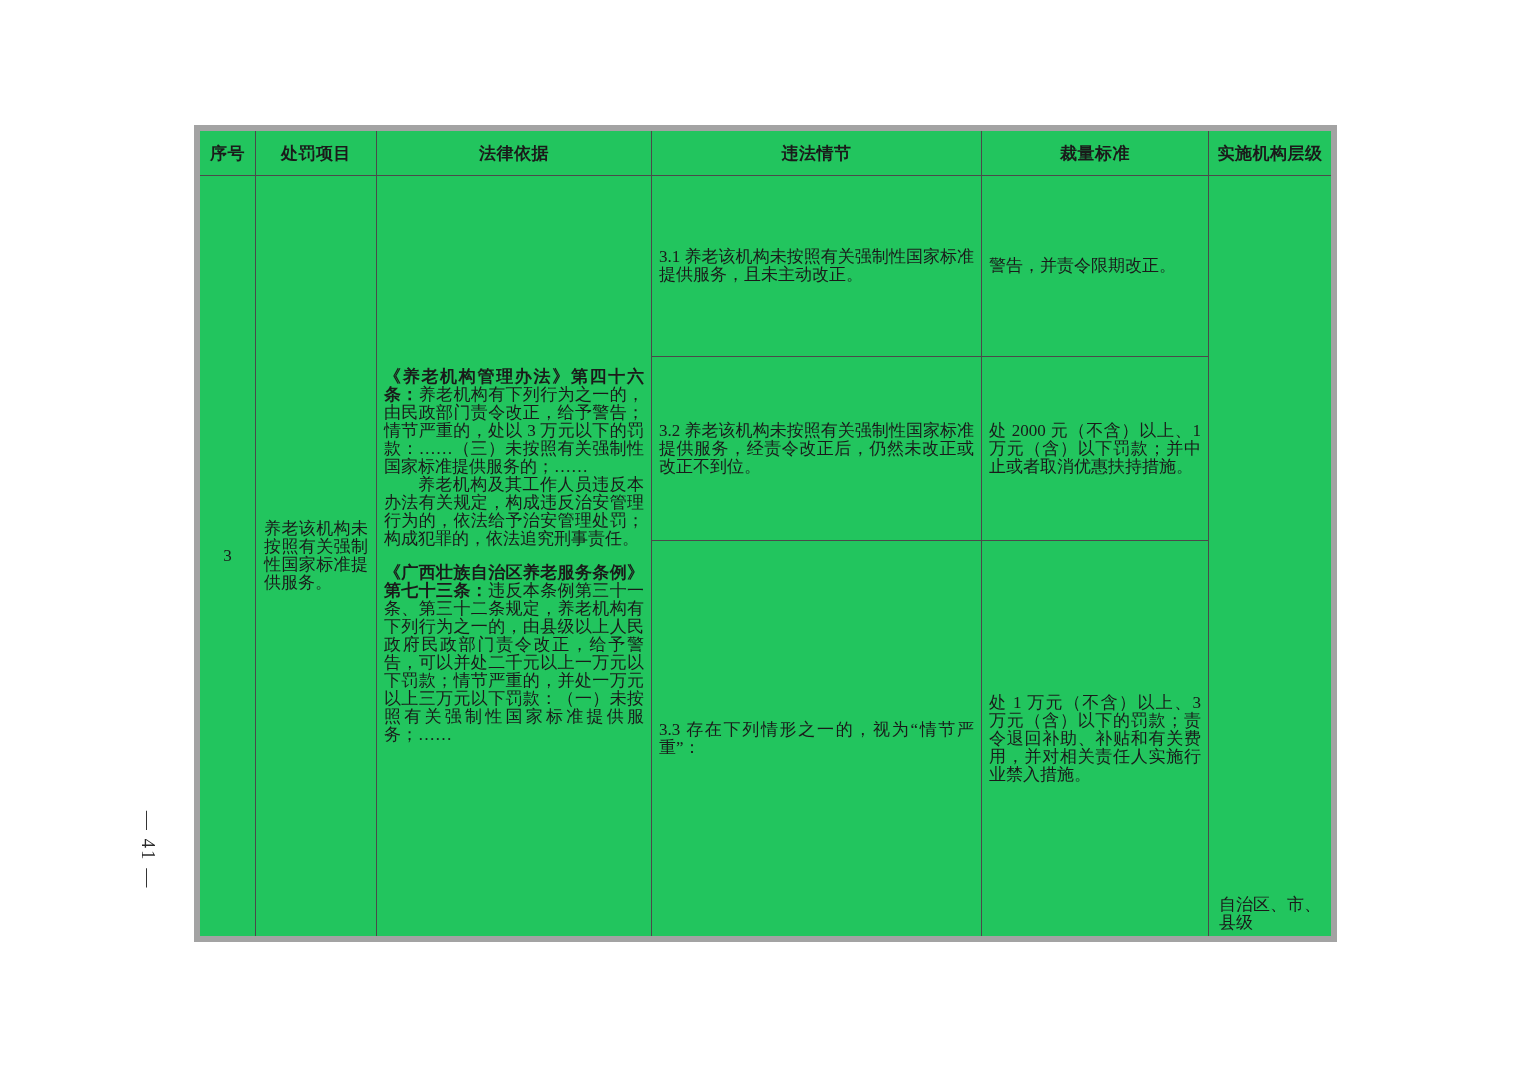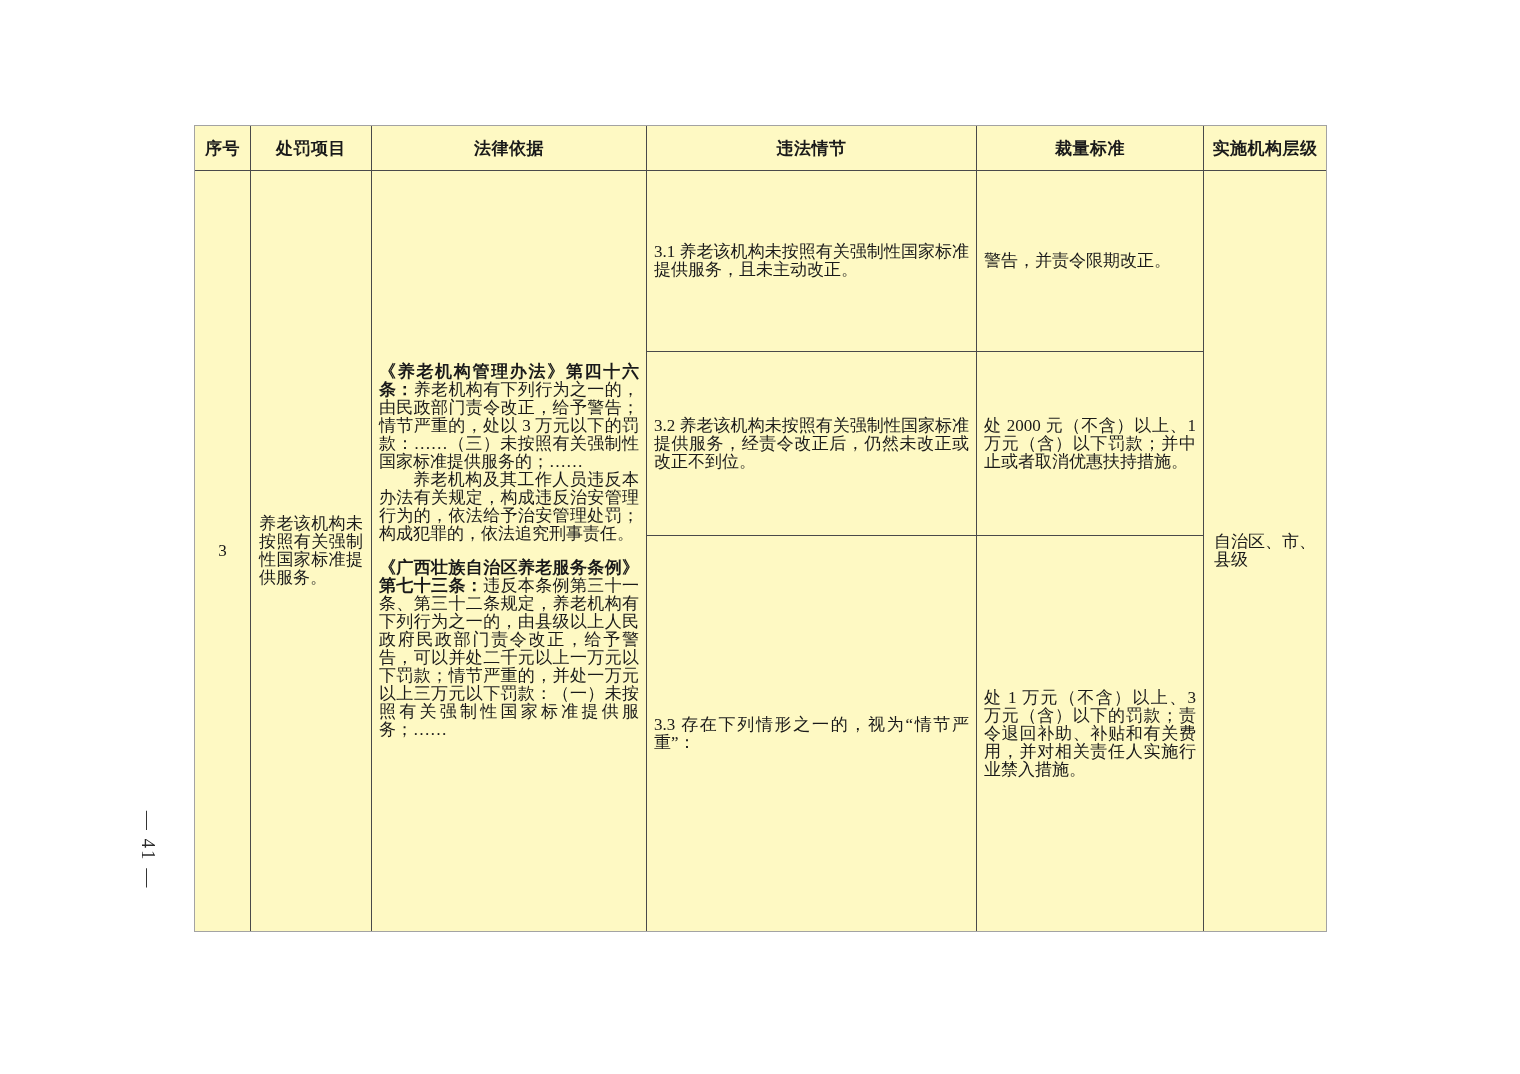--- a/index.html
+++ b/index.html
@@ -30,22 +30,22 @@
     color: #2a2a2a;
   }
   
   .ptable {
     position: absolute;
     left: 194px;
     top: 125px;
     display: grid;
     grid-template-columns: 56px 121px 275px 330px 227px 122px;
     grid-template-rows: 45px 181px 184px 395px;
-    border: 1px solid #a3a3a3;
-    background: #fef9c3;
+    border: 6px solid #a3a3a3;
+    background: #22c55e;
   }
   .cell {
     box-sizing: border-box;
     overflow: hidden;
     display: flex;
     flex-direction: column;
     justify-content: center;
   }
   .b-r { border-right: 1px solid #4a4a4a; }
   .b-b { border-bottom: 1px solid #4a4a4a; }
@@ -118,18 +118,18 @@
       <p>处 2000 元（不含）以上、1 万元（含）以下罚款；并中止或者取消优惠扶持措施。</p>
     </div>
 
     <div class="cell body-text pad-sm b-r violation" style="grid-column:4; grid-row:4;">
       <p>3.3 存在下列情形之一的，视为“情节严重”：</p>
     </div>
     <div class="cell body-text pad-sm b-r standard" style="grid-column:5; grid-row:4;">
       <p>处 1 万元（不含）以上、3 万元（含）以下的罚款；责令退回补助、补贴和有关费用，并对相关责任人实施行业禁入措施。</p>
     </div>
 
-    <div class="cell body-text pad-lg" style="grid-column:6; grid-row:2 / span 3;">
+    <div class="cell body-text pad-lg" style="grid-column:6; grid-row:2 / span 3;justify-content:flex-end;">
       <p style="margin:0;">自治区、市、县级</p>
     </div>
 
   </div>
 </div>
 
 </body></html>

